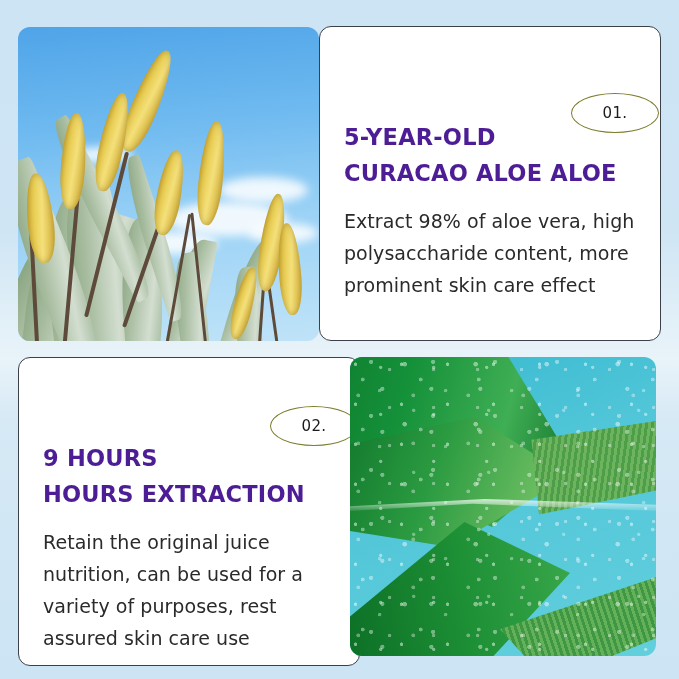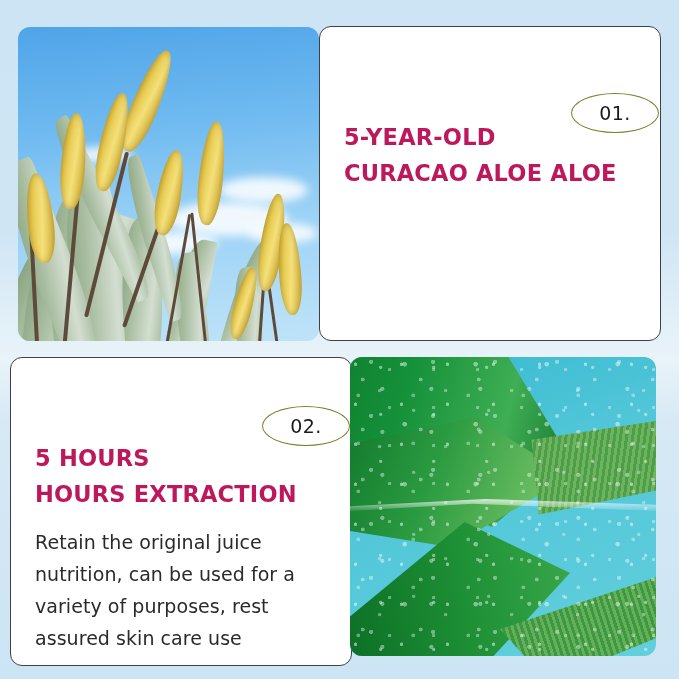--- a/index.html
+++ b/index.html
@@ -55,21 +55,21 @@
 
   #panel-one {
     left: 319px;
     top: 26px;
     width: 342px;
     height: 315px;
   }
 
   
   #panel-two {
-    left: 10px;
+    left: 18px;
     top: 357px;
     width: 342px;
     height: 309px;
   }
 
   #photo-aloe-leaf {
     left: 350px;
     top: 357px;
     width: 306px;
     height: 299px;
@@ -87,36 +87,36 @@
 
   .badge {
     position: absolute;
     width: 86px;
     height: 38px;
     border: 1.6px solid #7d7d2c;
     border-radius: 50%;
     display: flex;
     align-items: center;
     justify-content: center;
-    font-size: 19px;
+    font-size: 15px;
     color: #1b1b1b;
     letter-spacing: 0.4px;
     font-family: "DejaVu Sans", sans-serif;
     background: transparent;
   }
   #badge-one { left: 227px; top: 4px; }
   #badge-two { left: 227px; top: -4px; }
 
   .heading {
     font-family: "DejaVu Sans", sans-serif;
     font-weight: bold;
     font-size: 22.5px;
     line-height: 36px;
     letter-spacing: 0.2px;
-    color: #be185d;
+    color: #4c1d95;
     margin: 0;
     white-space: nowrap;
   }
   #panel-one .heading-1 { margin-top: 30px; }
   #panel-two .heading-1 { margin-top: 30px; }
 
   .body-text {
     margin: 14px 0 0 0;
     font-family: "DejaVu Sans", sans-serif;
     font-size: 19px;
@@ -226,27 +226,28 @@
     <div class="bloom" style="left:236px;top:166px;width:22px;height:98px;transform:rotate(8deg);"></div>
     <div class="bloom" style="left:264px;top:196px;width:22px;height:92px;transform:rotate(-4deg);"></div>
     <div class="bloom" style="left:208px;top:238px;width:18px;height:74px;transform:rotate(14deg);"></div>
   </div>
 
   <div class="panel" id="panel-one">
     <div class="content">
       <div class="badge" id="badge-one">01.</div>
       <h2 class="heading heading-1">5-YEAR-OLD</h2>
       <h2 class="heading heading-2">CURACAO ALOE ALOE</h2>
+      <p class="body-text">Extract 98% of aloe vera, high polysaccharide content, more prominent skin care effect</p>
     </div>
   </div>
 
   <div class="panel" id="panel-two">
     <div class="content">
       <div class="badge" id="badge-two">02.</div>
-      <h2 class="heading heading-1">5 HOURS</h2>
+      <h2 class="heading heading-1">9 HOURS</h2>
       <h2 class="heading heading-2">HOURS EXTRACTION</h2>
       <p class="body-text">Retain the original juice nutrition, can be used for a variety of purposes, rest assured skin care use</p>
     </div>
   </div>
 
   <div class="photo" id="photo-aloe-leaf">
 
     <div class="leaf-blade" style="left:-40px;top:-10px;width:260px;height:180px;
                 clip-path: polygon(14% 0%, 74% 0%, 100% 62%, 70% 100%, 0% 58%);"></div>
 

